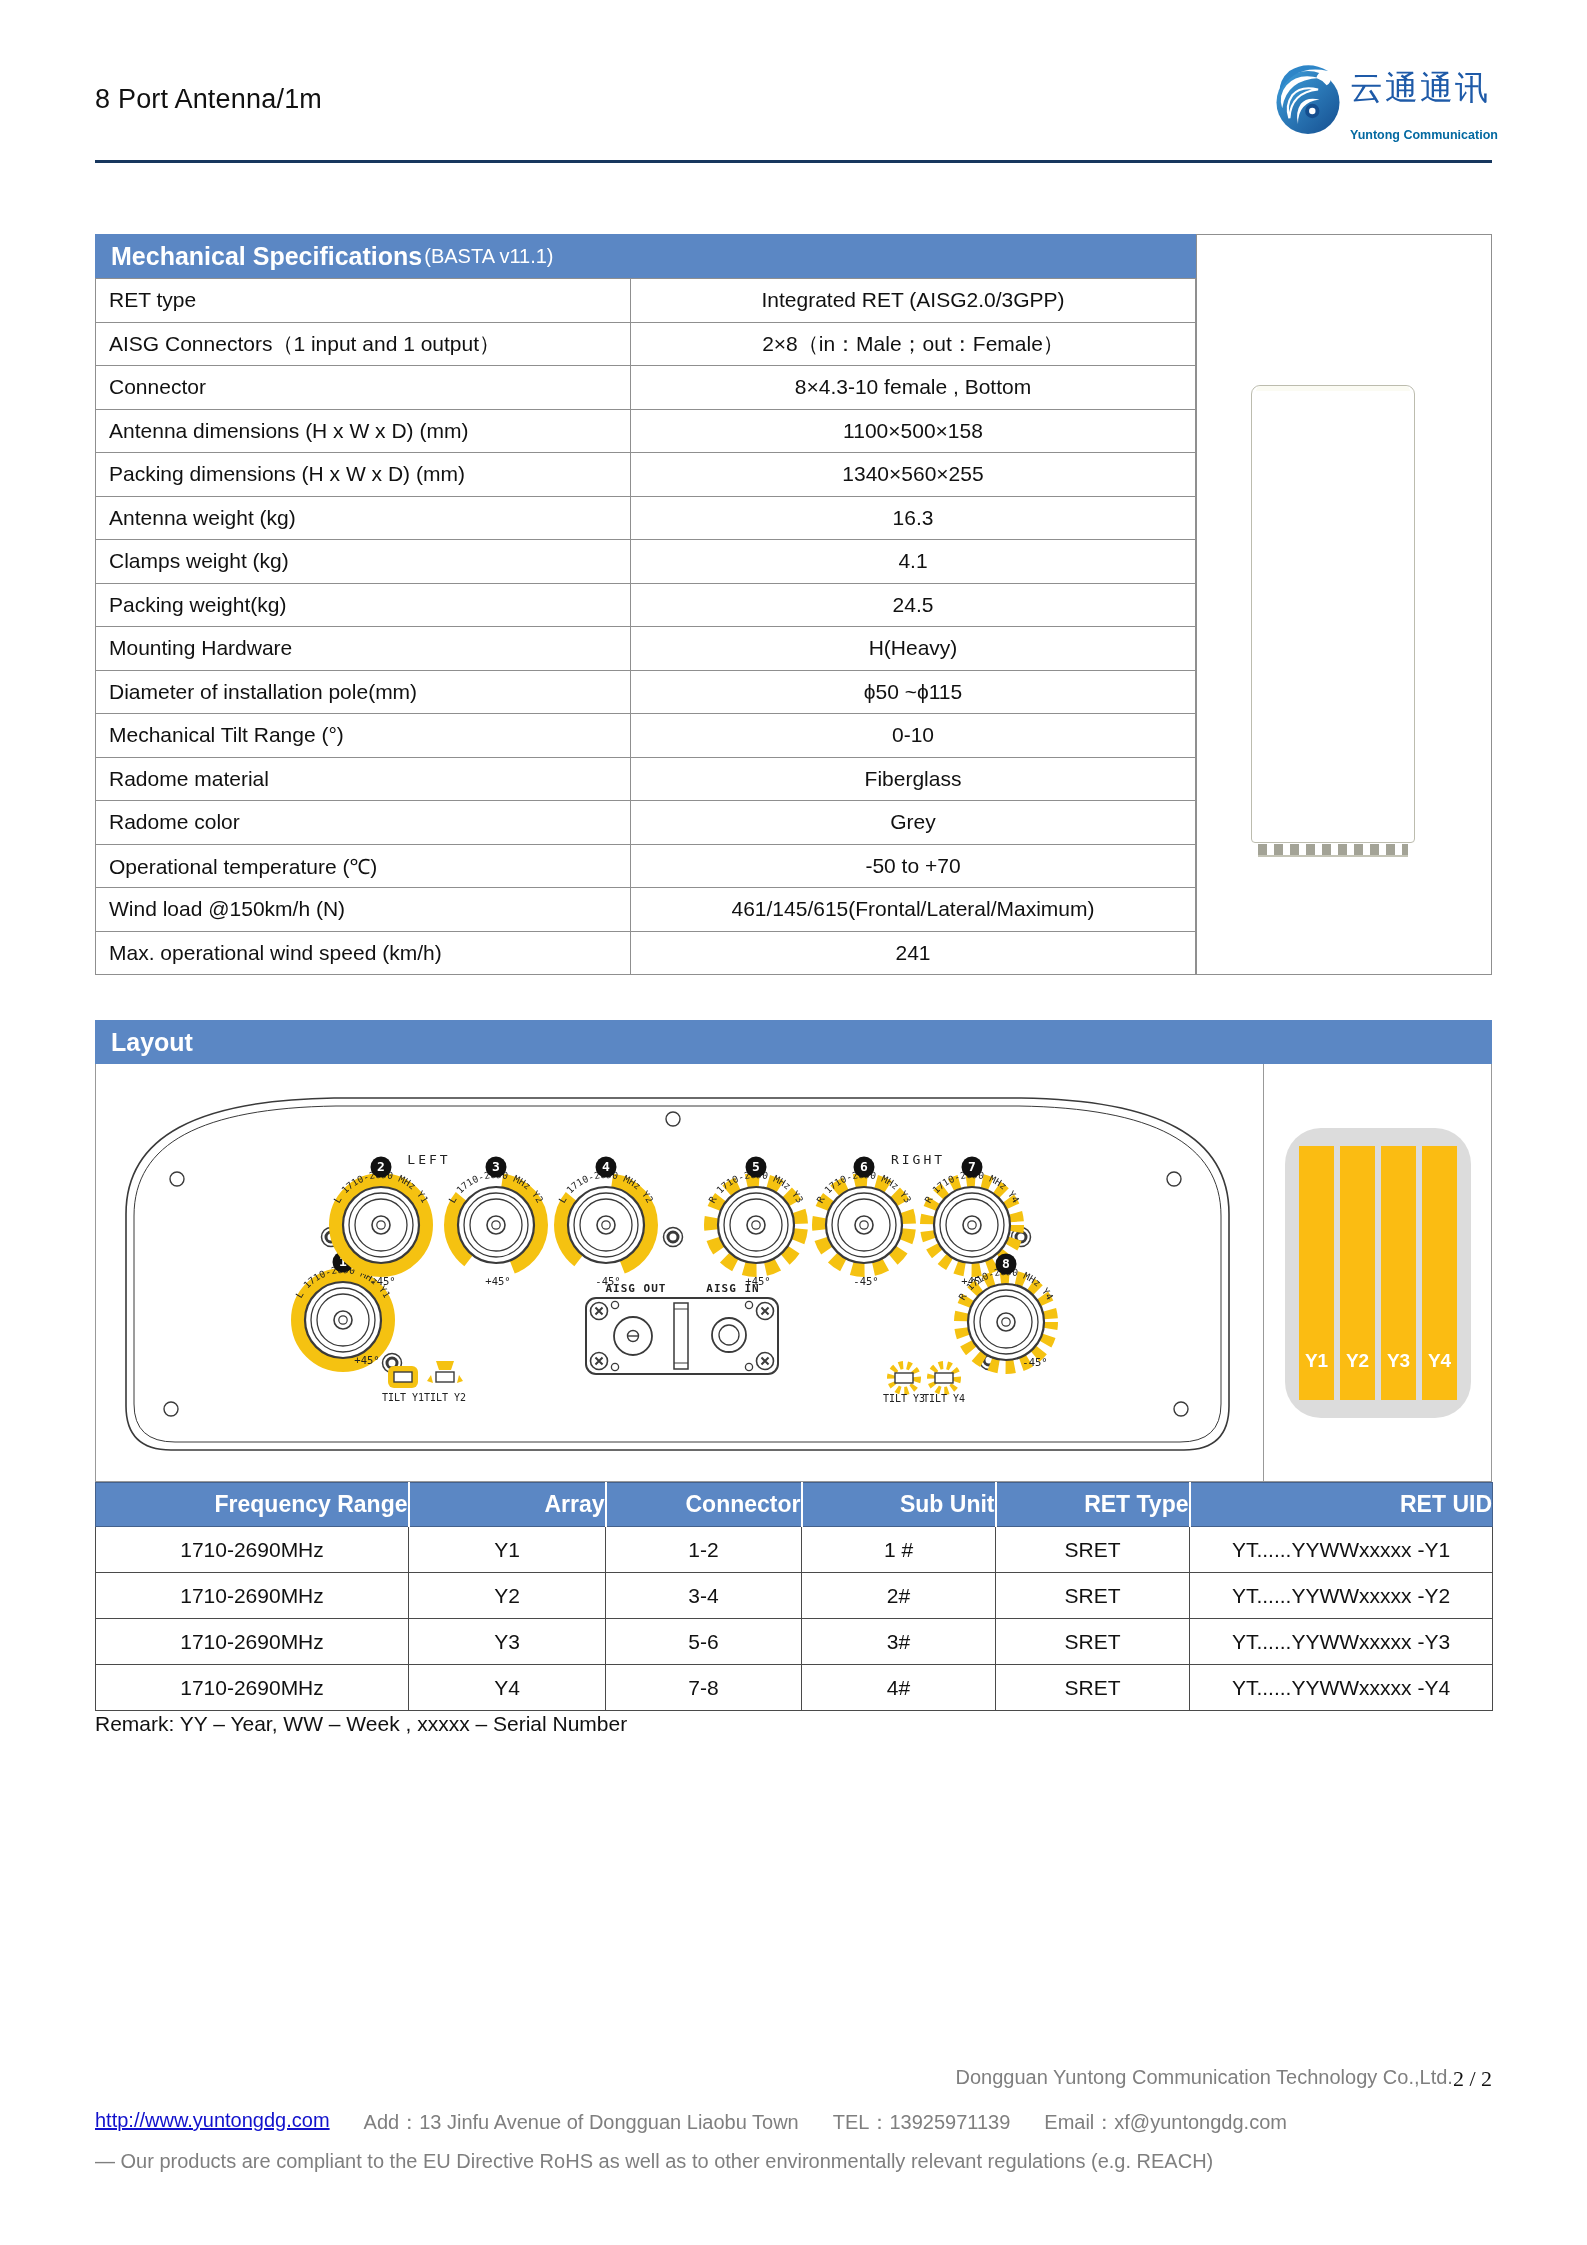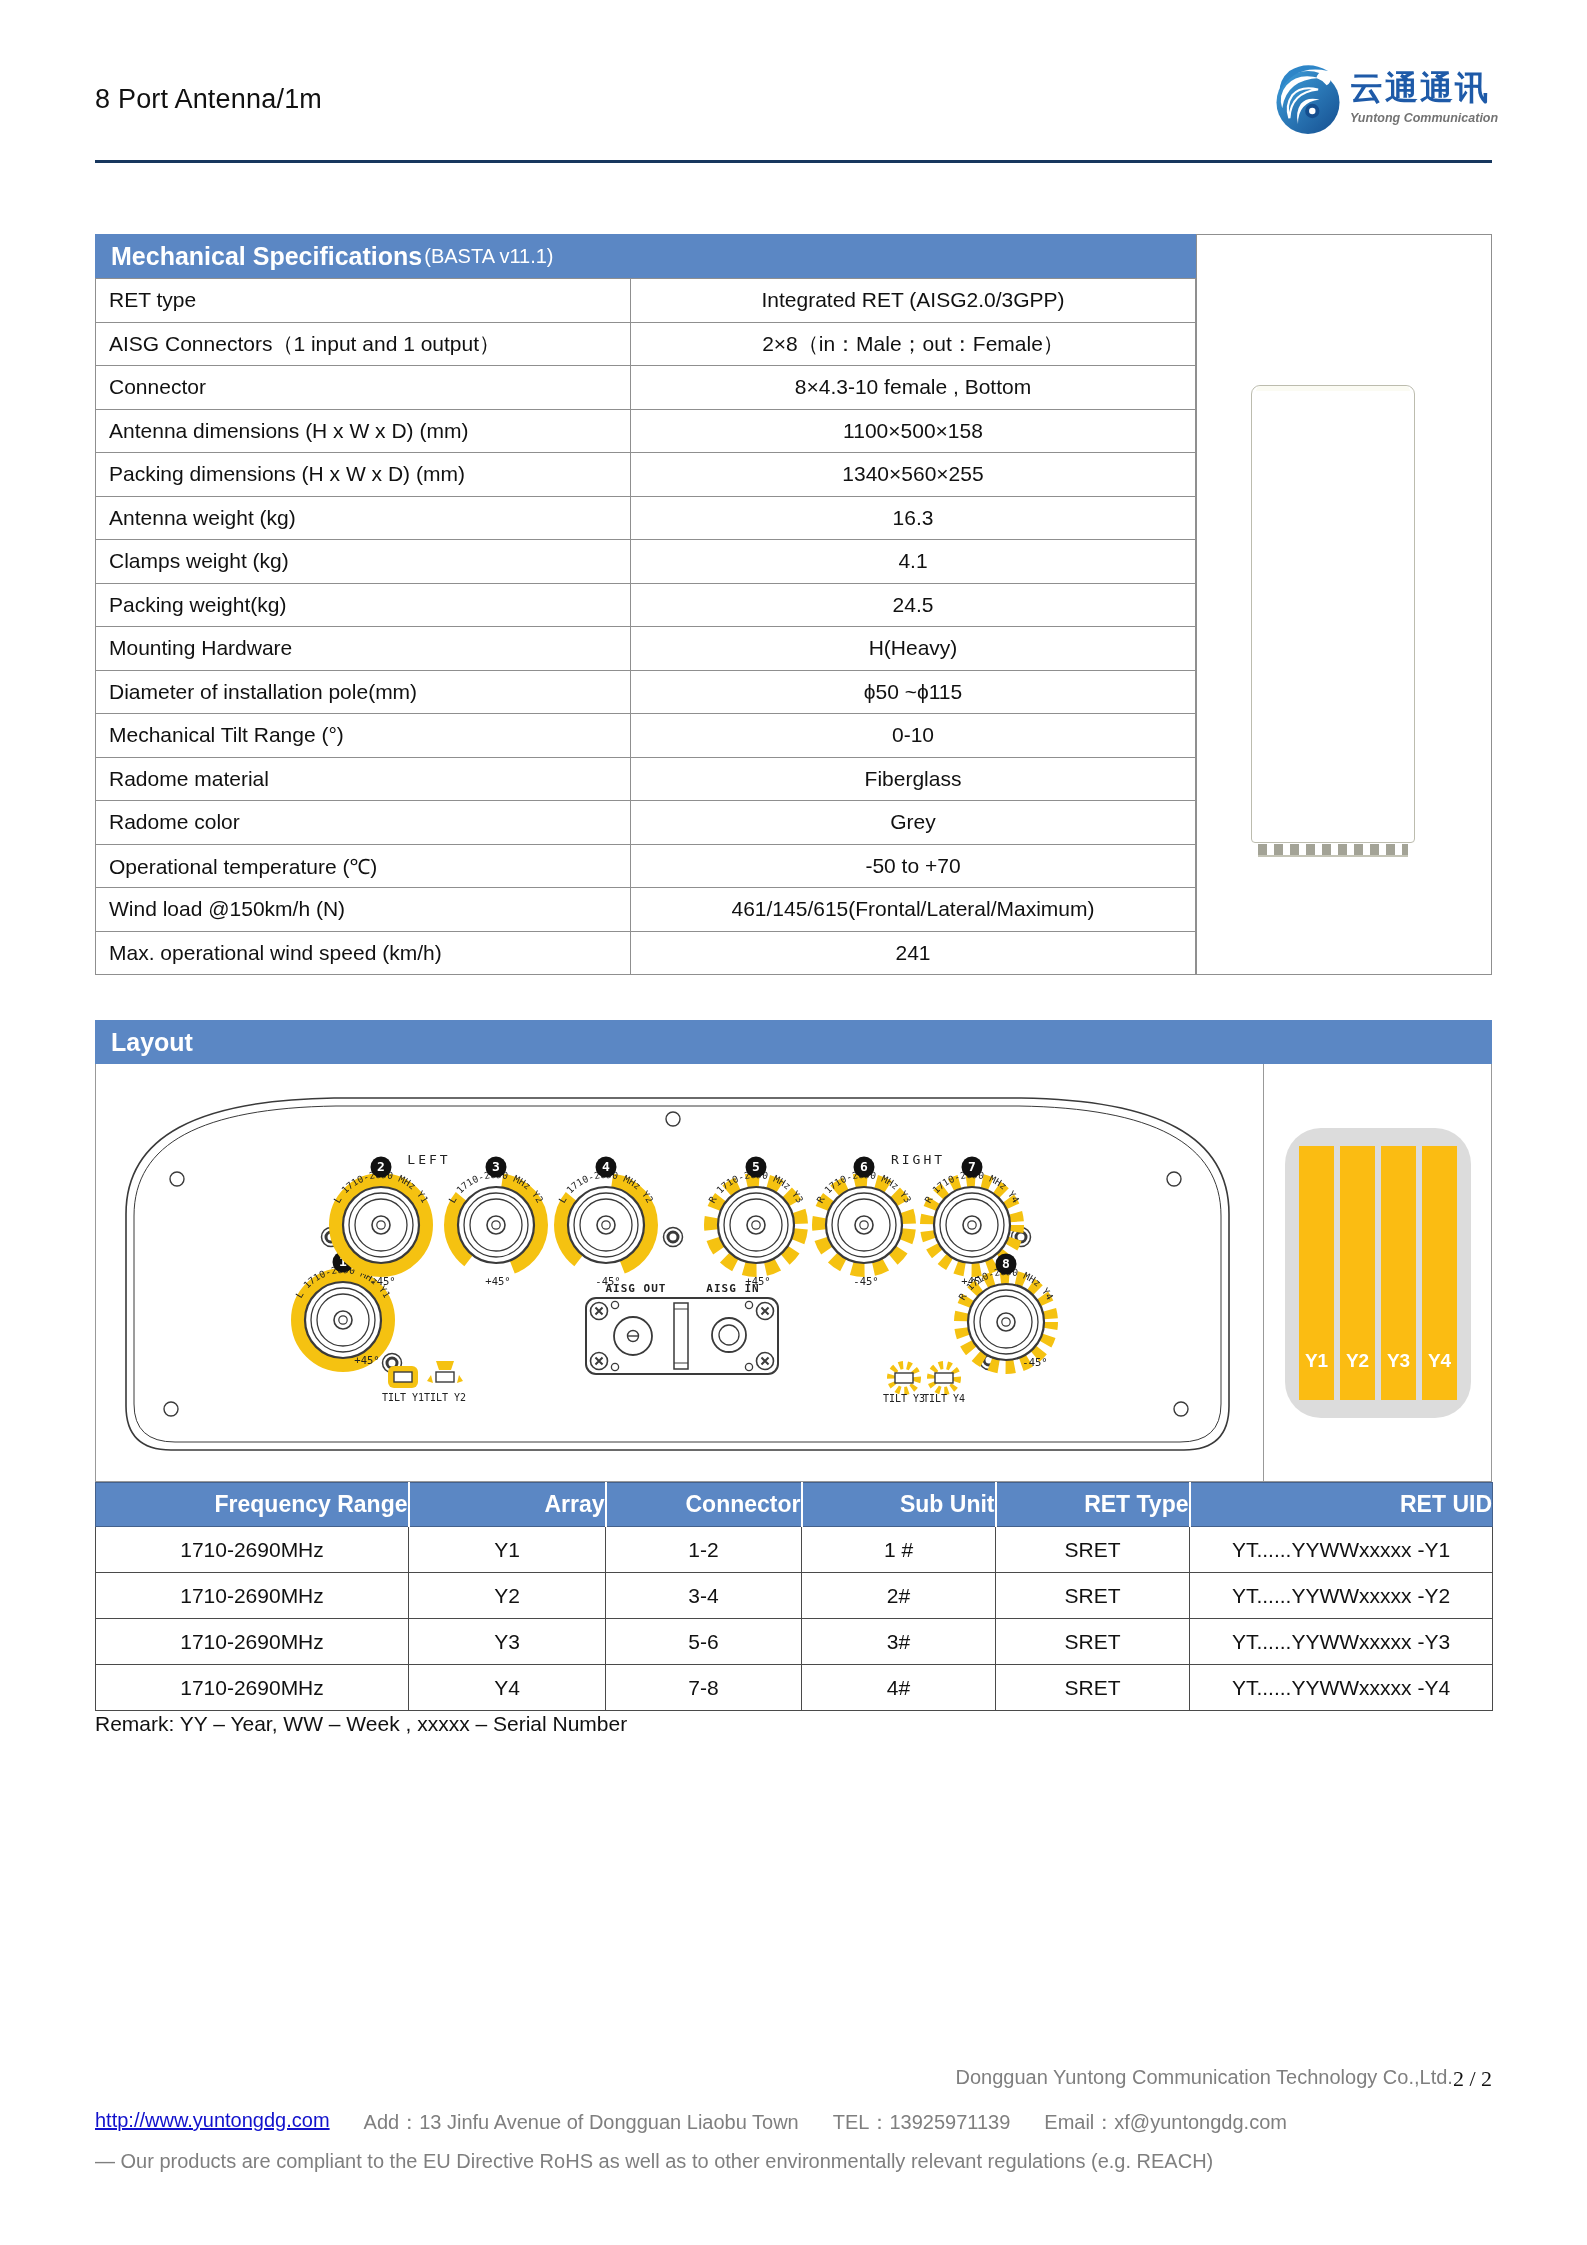--- a/index.html
+++ b/index.html
@@ -9,22 +9,22 @@
     font-family:"Liberation Sans", sans-serif; color:#1a1a1a; overflow:hidden;
   }
   
   .doc-header { position:absolute; left:95px; top:84px;text-align:right; }
   .title-line1 { font-size:27px; color:#111; letter-spacing:.2px; }
   .title-line2 { font-size:39px; color:#111; margin-top:2px; letter-spacing:.3px; }
   .title-version { font-size:24px; margin-left:10px; }
   .logo { position:absolute; left:1272px; top:58px; width:220px; height:95px; }
   .logo svg { display:block; }
   .logo-text { position:absolute; left:78px; top:8px; width:150px; }
-  .logo-cn { font-size:33px; font-weight:bold; color:#1E5AA8; letter-spacing:2px; white-space:nowrap; }
-  .logo-en { font-size:12.5px; font-weight:bold; color:#737373; margin-top:0; white-space:nowrap;font-style:italic; }
+  .logo-cn { font-size:33px; font-weight:normal; color:#1E5AA8; letter-spacing:2px; white-space:nowrap; }
+  .logo-en { font-size:12.5px; font-weight:bold; color:#0369a1; margin-top:17px; white-space:nowrap; }
   .header-rule { position:absolute; left:95px; top:160px; width:1397px; height:3px; background:#17375E; }
 
   
   .section-bar { position:absolute; left:95px; width:1101px; height:44px; background:#5B87C4;
     color:#fff; display:flex; align-items:center; padding-left:16px; }
   .section-bar .bar-title { font-size:25px; font-weight:bold; }
   .section-bar .bar-suffix { font-size:20px; margin-left:2px; }
   #layout-bar { width:1397px; }
 
   

